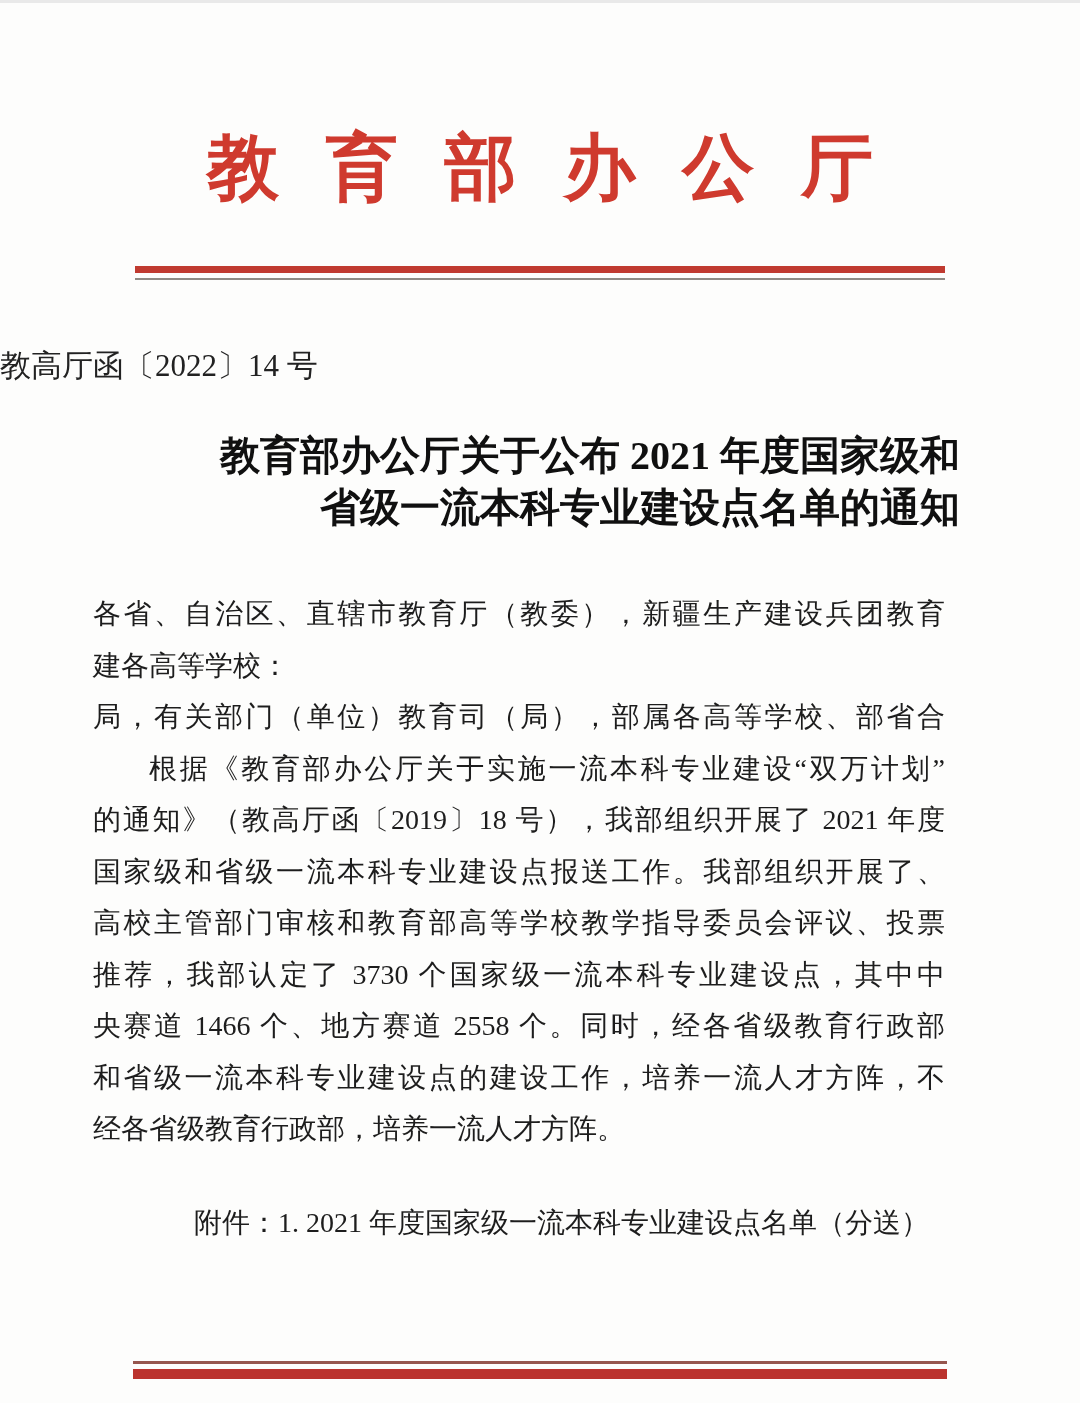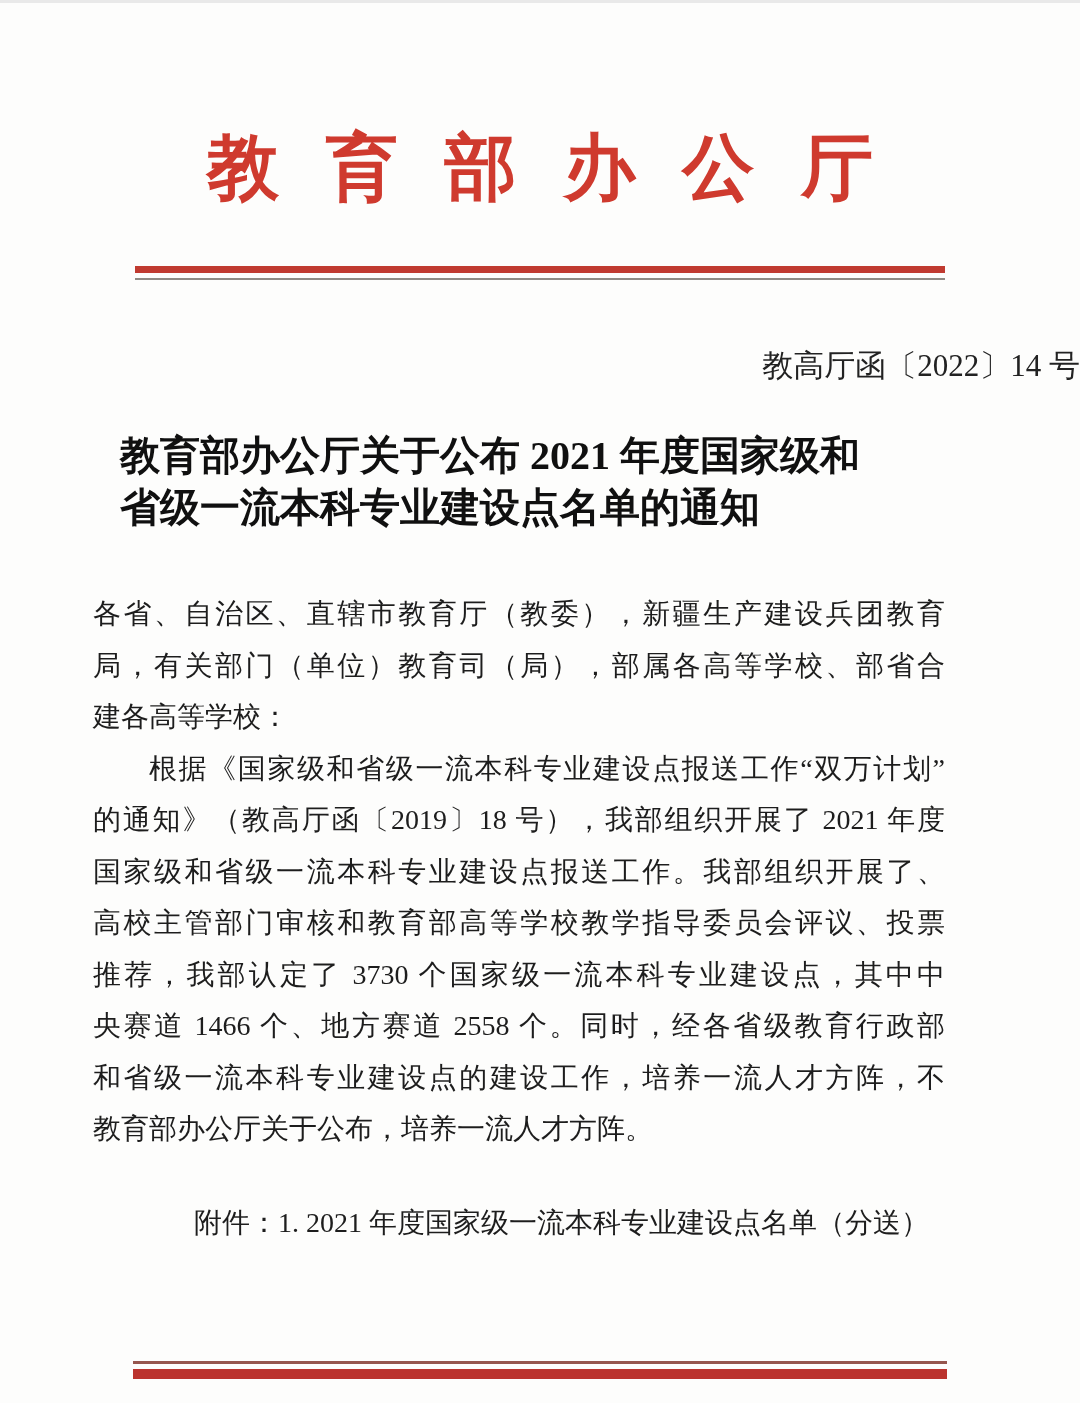--- a/index.html
+++ b/index.html
@@ -34,28 +34,28 @@
     height:7px;
     background:var(--rule-red,#c03a30);
   }
   .header-rule .thin{
     height:2px;
     margin-top:5px;
     background:var(--rule-thin,#8f8a84);
   }
   .doc-number{
     margin-top:66px;
-    text-align:right;
+    text-align:left;
     font-size:31px;
     line-height:40px;
     color:#222;
   }
   .doc-title{
     margin:44px 120px 0 120px;
-    text-align:left;
+    text-align:right;
     font-size:40px;
     line-height:52px;
     font-weight:bold;
     color:#101010;
   }
   .body-text{
     margin-top:54px;
     padding:0 135px 0 93px;
     font-size:28px;
     line-height:51.5px;
@@ -111,33 +111,33 @@
 
   <h1 class="doc-title">
     <span>教育部办公厅关于公布 2021 年度国家级和</span><br>
     <span>省级一流本科专业建设点名单的通知</span>
   </h1>
 
   <div class="body-text">
 
     <div>
       <div class="line">各省、自治区、直辖市教育厅（教委），新疆生产建设兵团教育</div>
+      <div class="line last">建各高等学校：</div>
       <div class="line">局，有关部门（单位）教育司（局），部属各高等学校、部省合</div>
-      <div class="line last">建各高等学校：</div>
     </div>
 
     <div>
-      <div class="line indent">根据《国家级和省级一流本科专业建设点报送工作“双万计划”</div>
+      <div class="line indent">根据《教育部办公厅关于实施一流本科专业建设“双万计划”</div>
       <div class="line">的通知》（教高厅函〔2019〕18 号），我部组织开展了 2021 年度</div>
       <div class="line">国家级和省级一流本科专业建设点报送工作。我部组织开展了、</div>
       <div class="line">高校主管部门审核和教育部高等学校教学指导委员会评议、投票</div>
       <div class="line">推荐，我部认定了 3730 个国家级一流本科专业建设点，其中中</div>
       <div class="line">央赛道 1466 个、地方赛道 2558 个。同时，经各省级教育行政部</div>
       <div class="line">和省级一流本科专业建设点的建设工作，培养一流人才方阵，不</div>
-      <div class="line last">教育部办公厅关于公布，培养一流人才方阵。</div>
+      <div class="line last">经各省级教育行政部，培养一流人才方阵。</div>
     </div>
 
   </div>
 
   <div class="attachment">附件：1. 2021 年度国家级一流本科专业建设点名单（分送）</div>
 
   <div class="footer-rule">
     <div class="thin"></div>
     <div class="thick"></div>
   </div>

